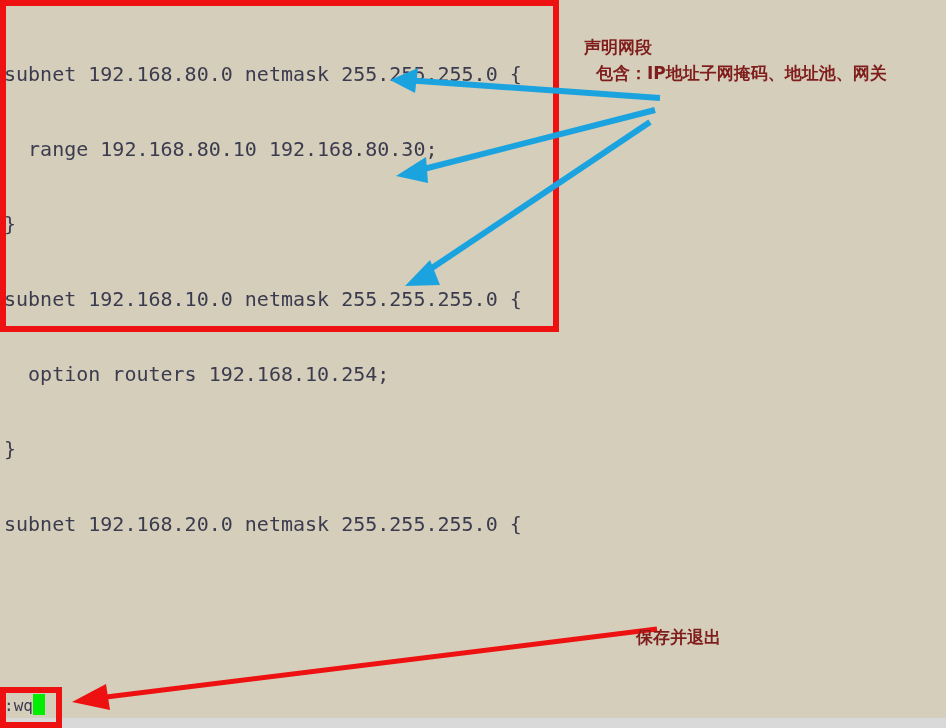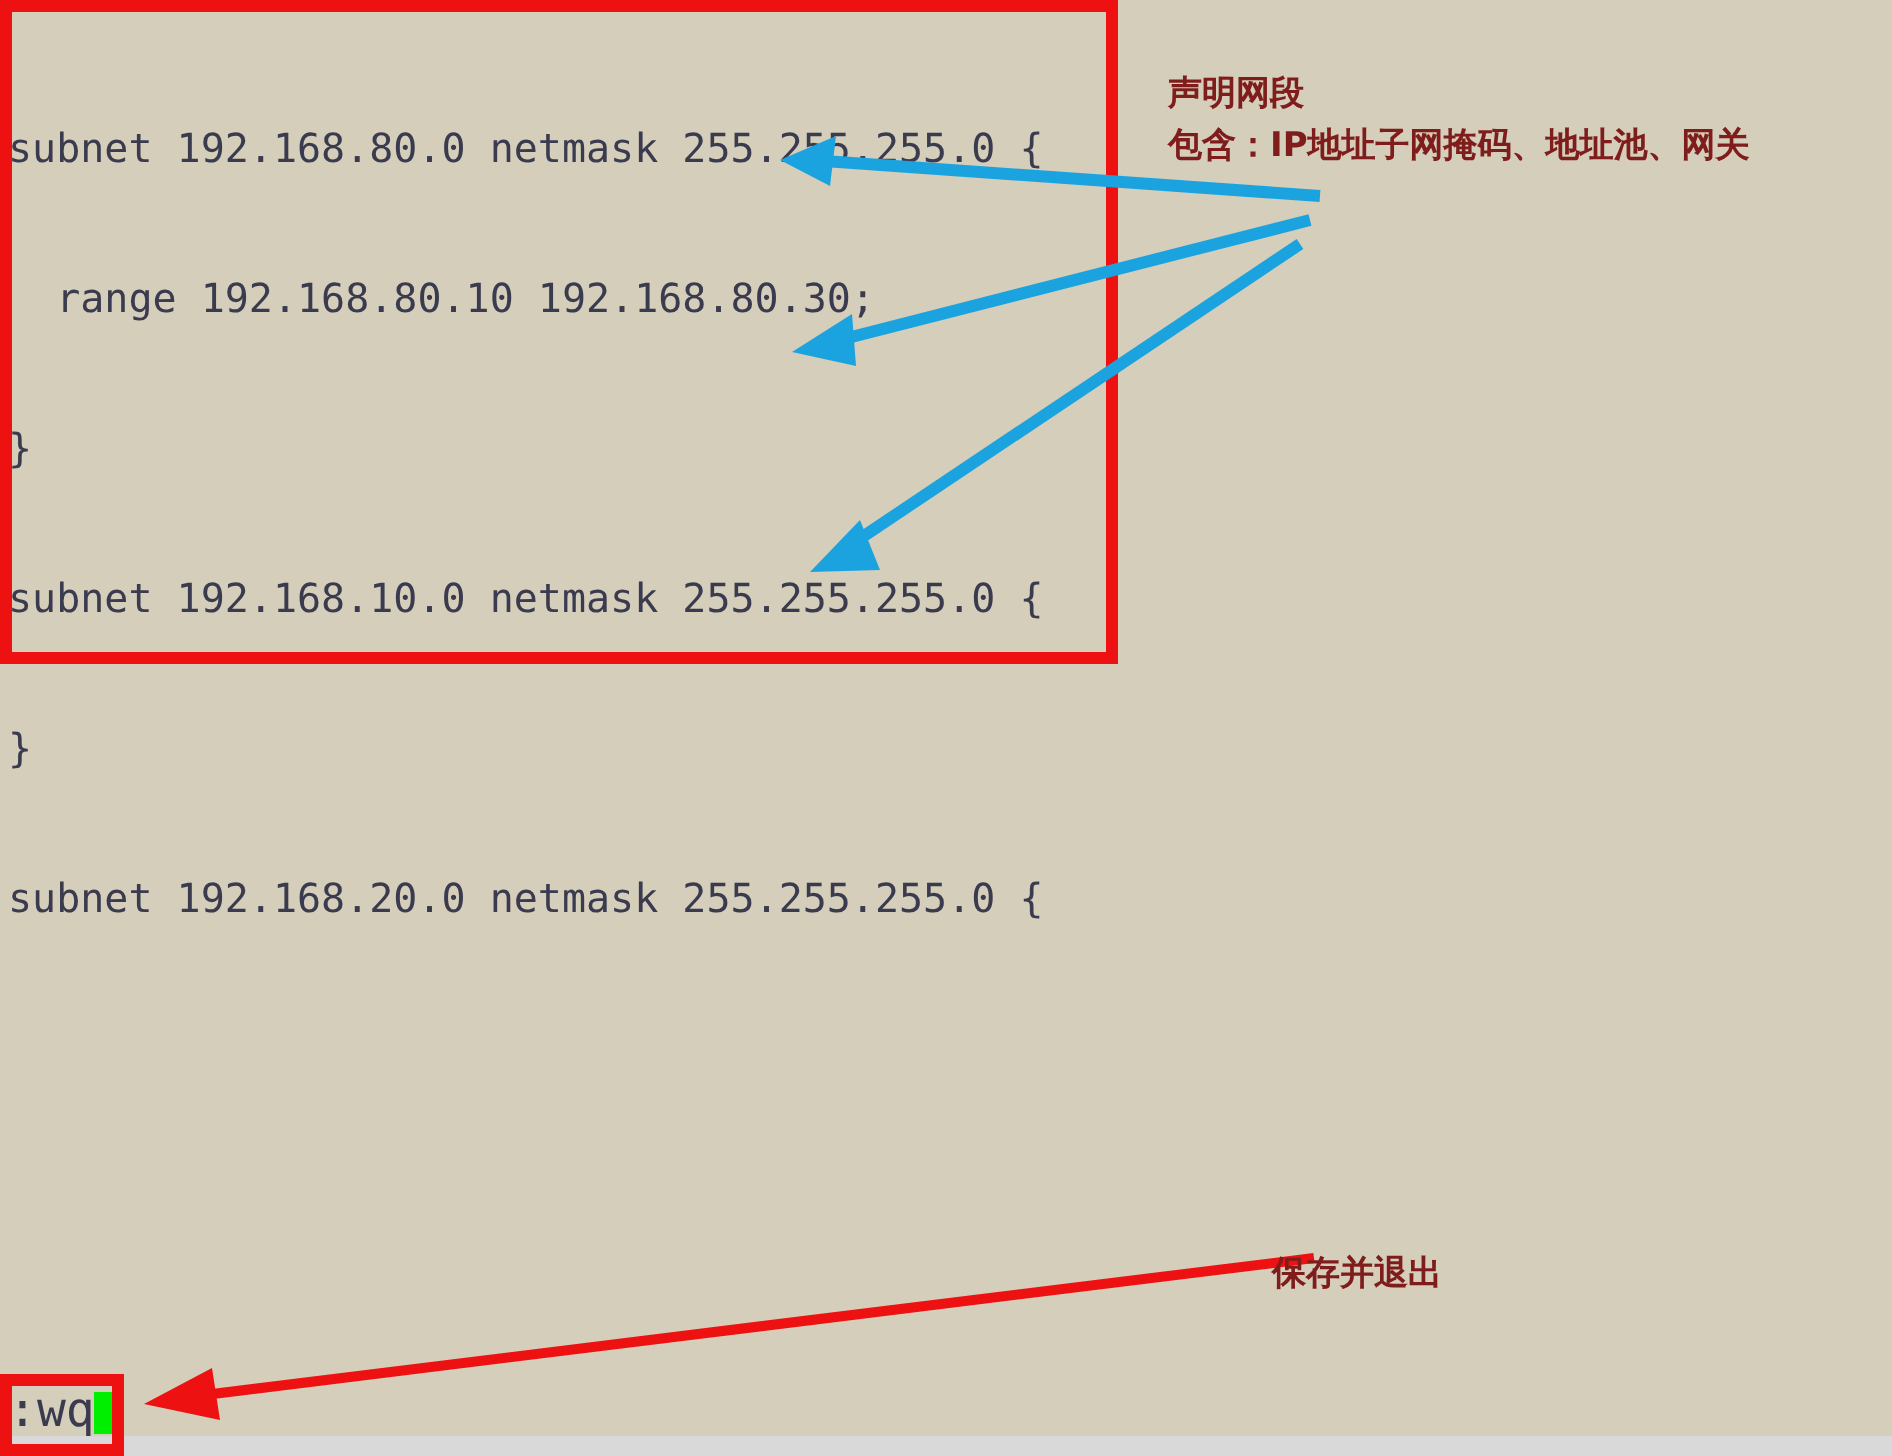--- a/index.html
+++ b/index.html
@@ -42,21 +42,21 @@
     white-space: pre;
   }
   .tok-plain   { color: #3b3b4f; }
 
   
   #statusline {
     position: absolute;
     left: 4px;
     top: 693px;
     font-family: "DejaVu Sans Mono", "Liberation Mono", monospace;
-    font-size: 24px;
+    font-size: 16px;
     line-height: 25px;
     white-space: pre;
     color: #3b3b4f;
   }
   #statusline .cursor {
     display: inline-block;
     width: 12px;
     height: 21px;
     background: #00ee00;
     vertical-align: -4px;
@@ -83,33 +83,34 @@
   .note {
     position: absolute;
     color: #7f1d1d;
     font-family: "DejaVu Sans", "Liberation Sans", sans-serif;
     font-weight: bold;
     font-size: 17px;
     line-height: 26px;
     white-space: nowrap;
   }
   #note-top   { left: 584px; top: 34px; }
-  #note-top2  { left: 584px; top: 60px; }
+  #note-top2  { left: 596px; top: 60px; }
   #note-save  { left: 636px; top: 624px; }
 </style>
 </head>
 <body>
 
 <div id="terminal">
 
   <div id="code">
     <div class="line tok-plain">subnet 192.168.80.0 netmask 255.255.255.0 {</div>
     <div class="line tok-plain">  range 192.168.80.10 192.168.80.30;</div>
     <div class="line tok-plain">}</div>
     <div class="line tok-plain">subnet 192.168.10.0 netmask 255.255.255.0 {</div>
+    <div class="line tok-plain">  option routers 192.168.10.254;</div>
     <div class="line tok-plain">}</div>
     <div class="line tok-plain">subnet 192.168.20.0 netmask 255.255.255.0 {</div>
     
     
     
     
     
     
     
     

